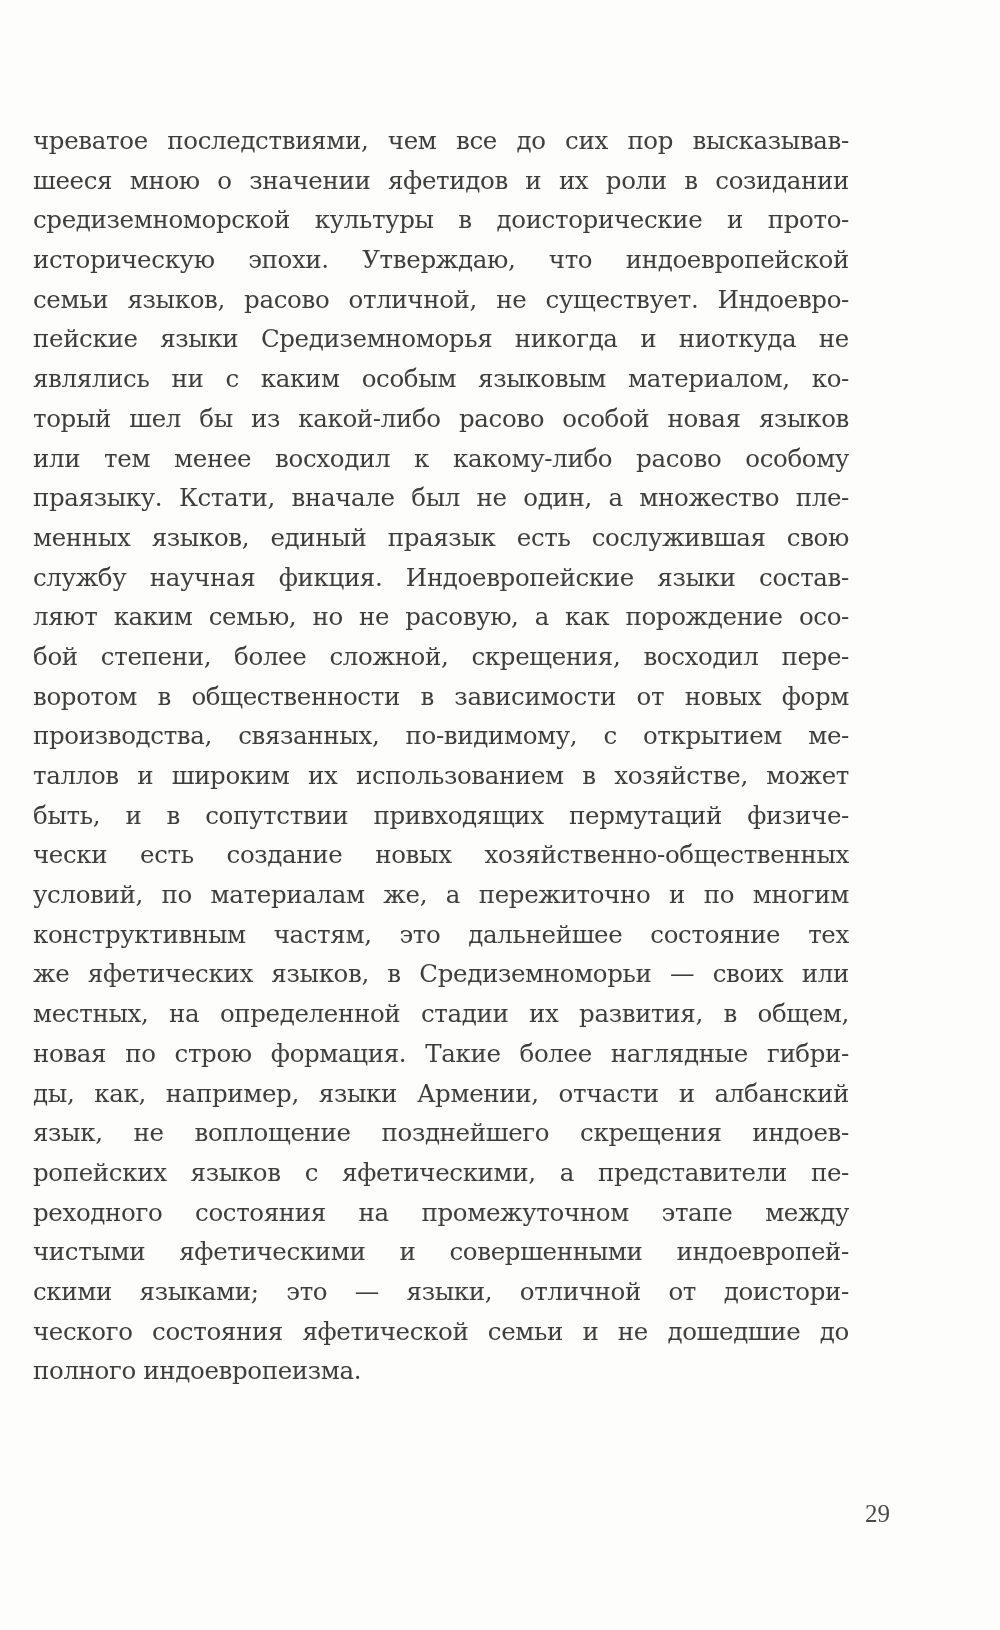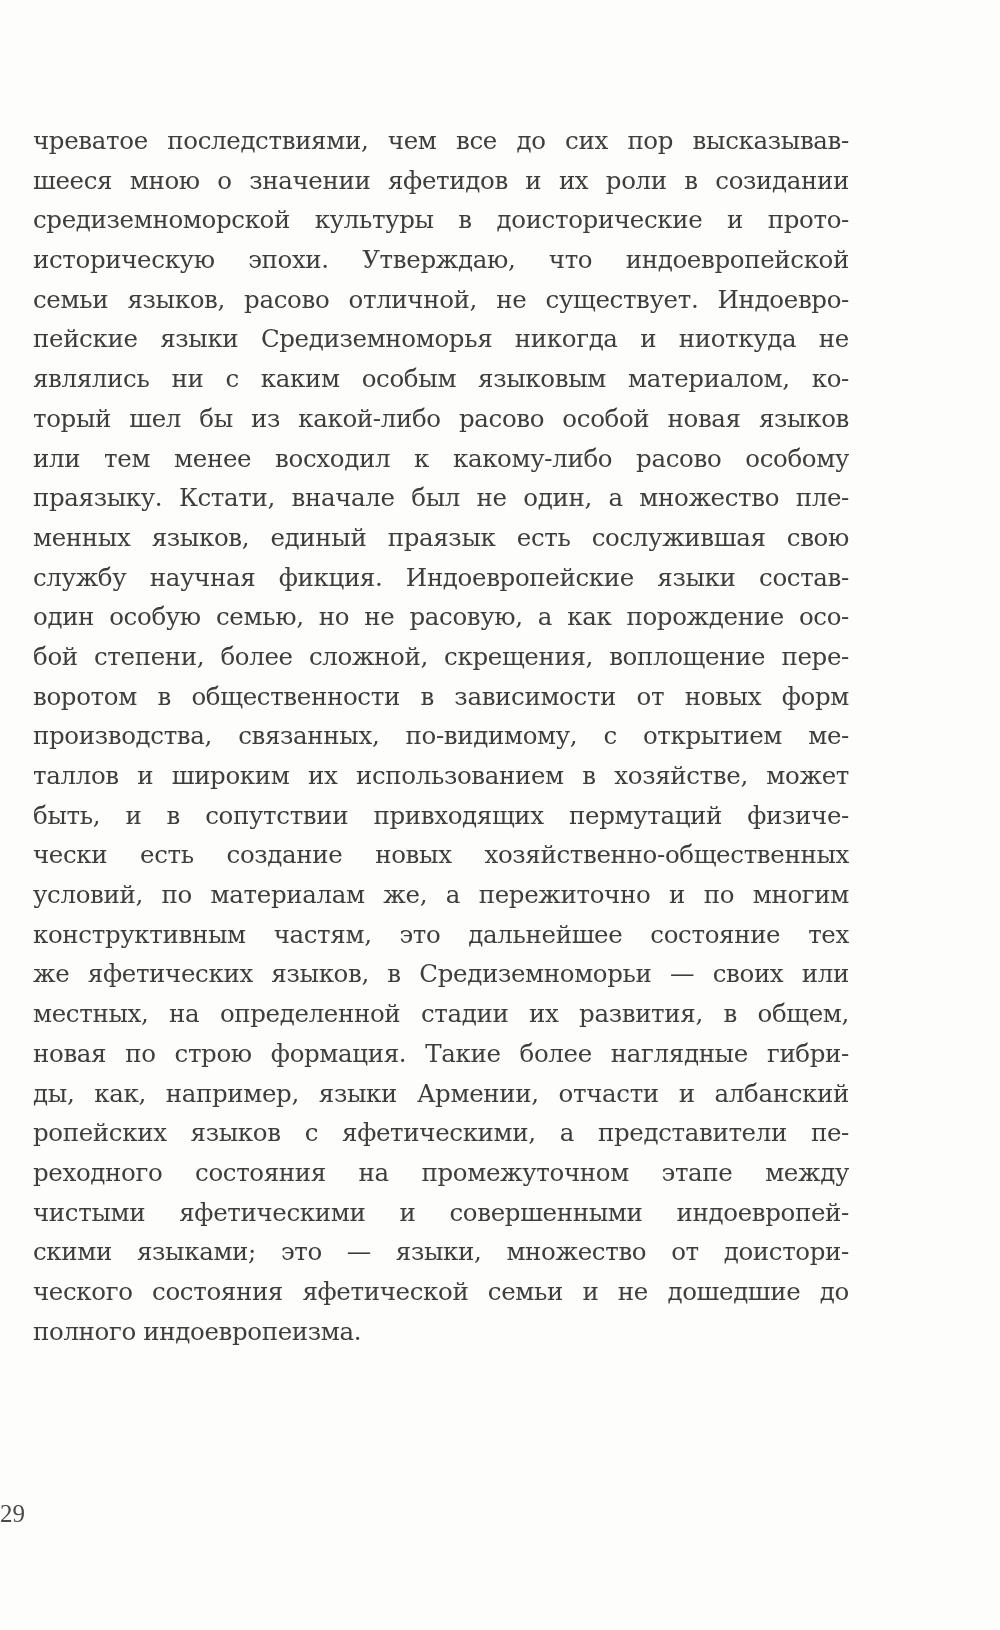--- a/index.html
+++ b/index.html
@@ -39,58 +39,60 @@
       overflow: hidden;
     }
     .line.last {
       text-align-last: left;
     }
     .page-number {
       position: absolute;
       left: 0;
       width: 862px;
       top: 1500px;
-      text-align: left;
+      text-align: right;
       font-family: "Liberation Serif", "DejaVu Serif", serif;
       font-size: 25px;
       color: #4a4a46;
+      padding-left: 28px;
     }
   </style>
 </head>
 <body>
 
 <div class="page">
   <div class="text-block">
     <span class="line">чреватое последствиями, чем все до сих пор высказывав-</span>
     <span class="line">шееся мною о значении яфетидов и их роли в созидании</span>
     <span class="line">средиземноморской культуры в доисторические и прото-</span>
     <span class="line">историческую эпохи. Утверждаю, что индоевропейской</span>
     <span class="line">семьи языков, расово отличной, не существует. Индоевро-</span>
     <span class="line">пейские языки Средиземноморья никогда и ниоткуда не</span>
     <span class="line">являлись ни с каким особым языковым материалом, ко-</span>
     <span class="line">торый шел бы из какой-либо расово особой новая языков</span>
     <span class="line">или тем менее восходил к какому-либо расово особому</span>
     <span class="line">праязыку. Кстати, вначале был не один, а множество пле-</span>
     <span class="line">менных языков, единый праязык есть сослужившая свою</span>
     <span class="line">службу научная фикция. Индоевропейские языки состав-</span>
-    <span class="line">один особую семью, но не расовую, а как порождение осо-</span>
-    <span class="line">бой степени, более сложной, скрещения, воплощение пере-</span>
+    <span class="line">ляют каким семью, но не расовую, а как порождение осо-</span>
+    <span class="line">бой степени, более сложной, скрещения, восходил пере-</span>
     <span class="line">воротом в общественности в зависимости от новых форм</span>
     <span class="line">производства, связанных, по-видимому, с открытием ме-</span>
     <span class="line">таллов и широким их использованием в хозяйстве, может</span>
     <span class="line">быть, и в сопутствии привходящих пермутаций физиче-</span>
     <span class="line">чески есть создание новых хозяйственно-общественных</span>
     <span class="line">условий, по материалам же, а пережиточно и по многим</span>
     <span class="line">конструктивным частям, это дальнейшее состояние тех</span>
     <span class="line">же яфетических языков, в Средиземноморьи — своих или</span>
     <span class="line">местных, на определенной стадии их развития, в общем,</span>
     <span class="line">новая по строю формация. Такие более наглядные гибри-</span>
     <span class="line">ды, как, например, языки Армении, отчасти и албанский</span>
+    <span class="line">язык, не воплощение позднейшего скрещения индоев-</span>
     <span class="line">ропейских языков с яфетическими, а представители пе-</span>
     <span class="line">реходного состояния на промежуточном этапе между</span>
     <span class="line">чистыми яфетическими и совершенными индоевропей-</span>
-    <span class="line">скими языками; это — языки, множество от доистори-</span>
+    <span class="line">скими языками; это — языки, отличной от доистори-</span>
     <span class="line">ческого состояния яфетической семьи и не дошедшие до</span>
     <span class="line last">полного индоевропеизма.</span>
   </div>
 
   <div class="page-number">29</div>
 </div>
 
 </body></html>

